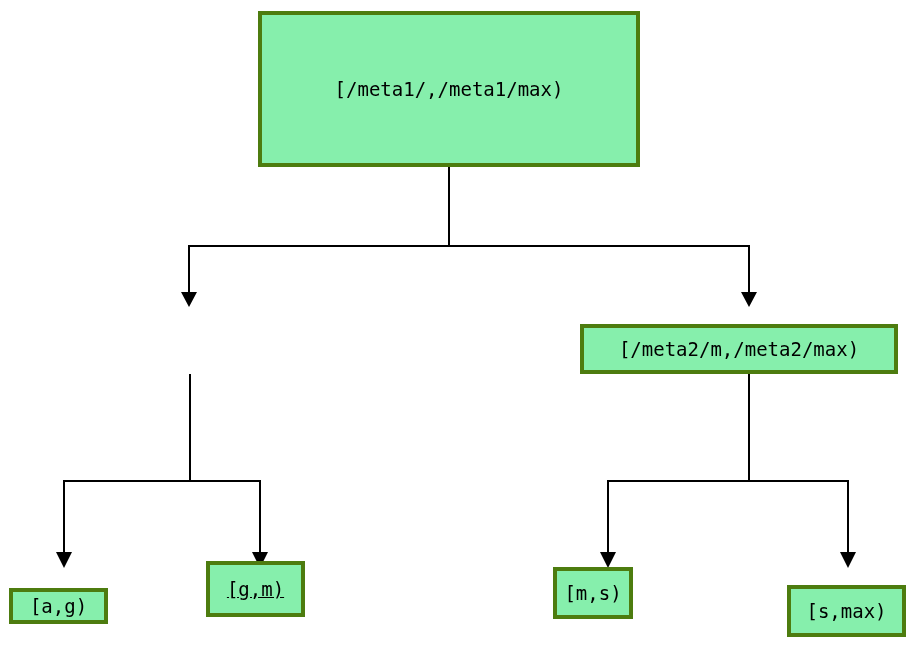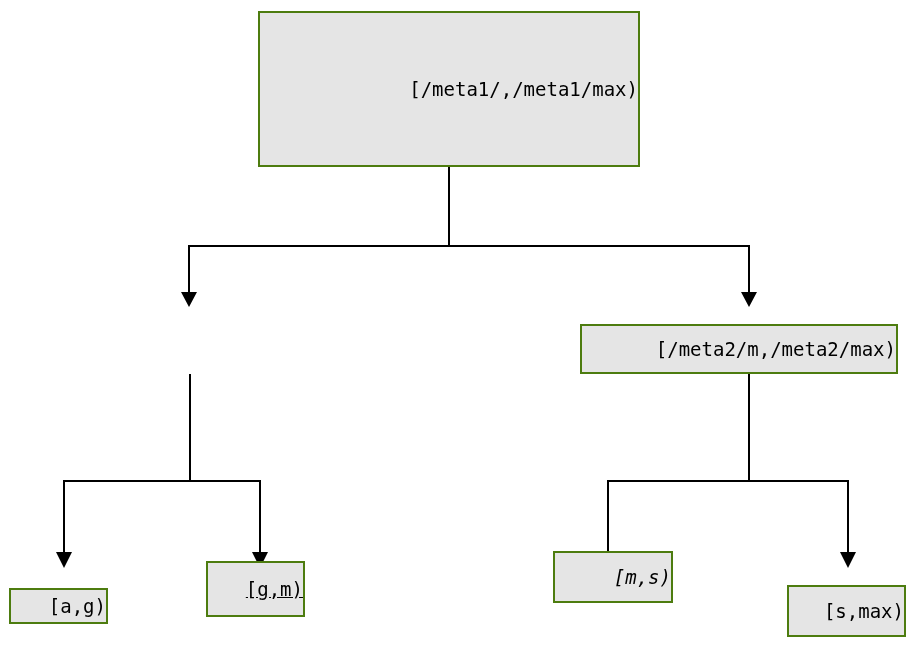--- a/index.html
+++ b/index.html
@@ -22,25 +22,25 @@
     position: absolute;
     left: 0;
     top: 0;
     width: 912px;
     height: 652px;
     pointer-events: none;
   }
   .node-box {
     position: absolute;
     box-sizing: border-box;
-    border: 2px solid #4d7c0f;
-    background: #e5e5e5;
+    border: 4px solid #4d7c0f;
+    background: #86efac;
     display: flex;
     align-items: center;
-    justify-content: flex-end;
+    justify-content: center;
     color: #000000;
     font-family: "DejaVu Sans Mono", "Liberation Mono", monospace;
     font-size: 19px;
     line-height: 1;
     letter-spacing: 0px;
     white-space: pre;
   }
   .node-label {
     display: block;
     white-space: pre;
@@ -75,24 +75,23 @@
   }
   #node-leaf-1 {
     left: 206px;
     top: 561px;
     width: 99px;
     height: 56px;
     text-decoration: underline;
   }
   #node-leaf-2 {
     left: 553px;
-    top: 551px;
-    width: 120px;
+    top: 567px;
+    width: 80px;
     height: 52px;
-    font-style: italic;
   }
   #node-leaf-3 {
     left: 779px;
     top: 585px;
     width: 119px;
     height: 52px;
     margin-left: 8px;
   }
 </style>
 </head>

